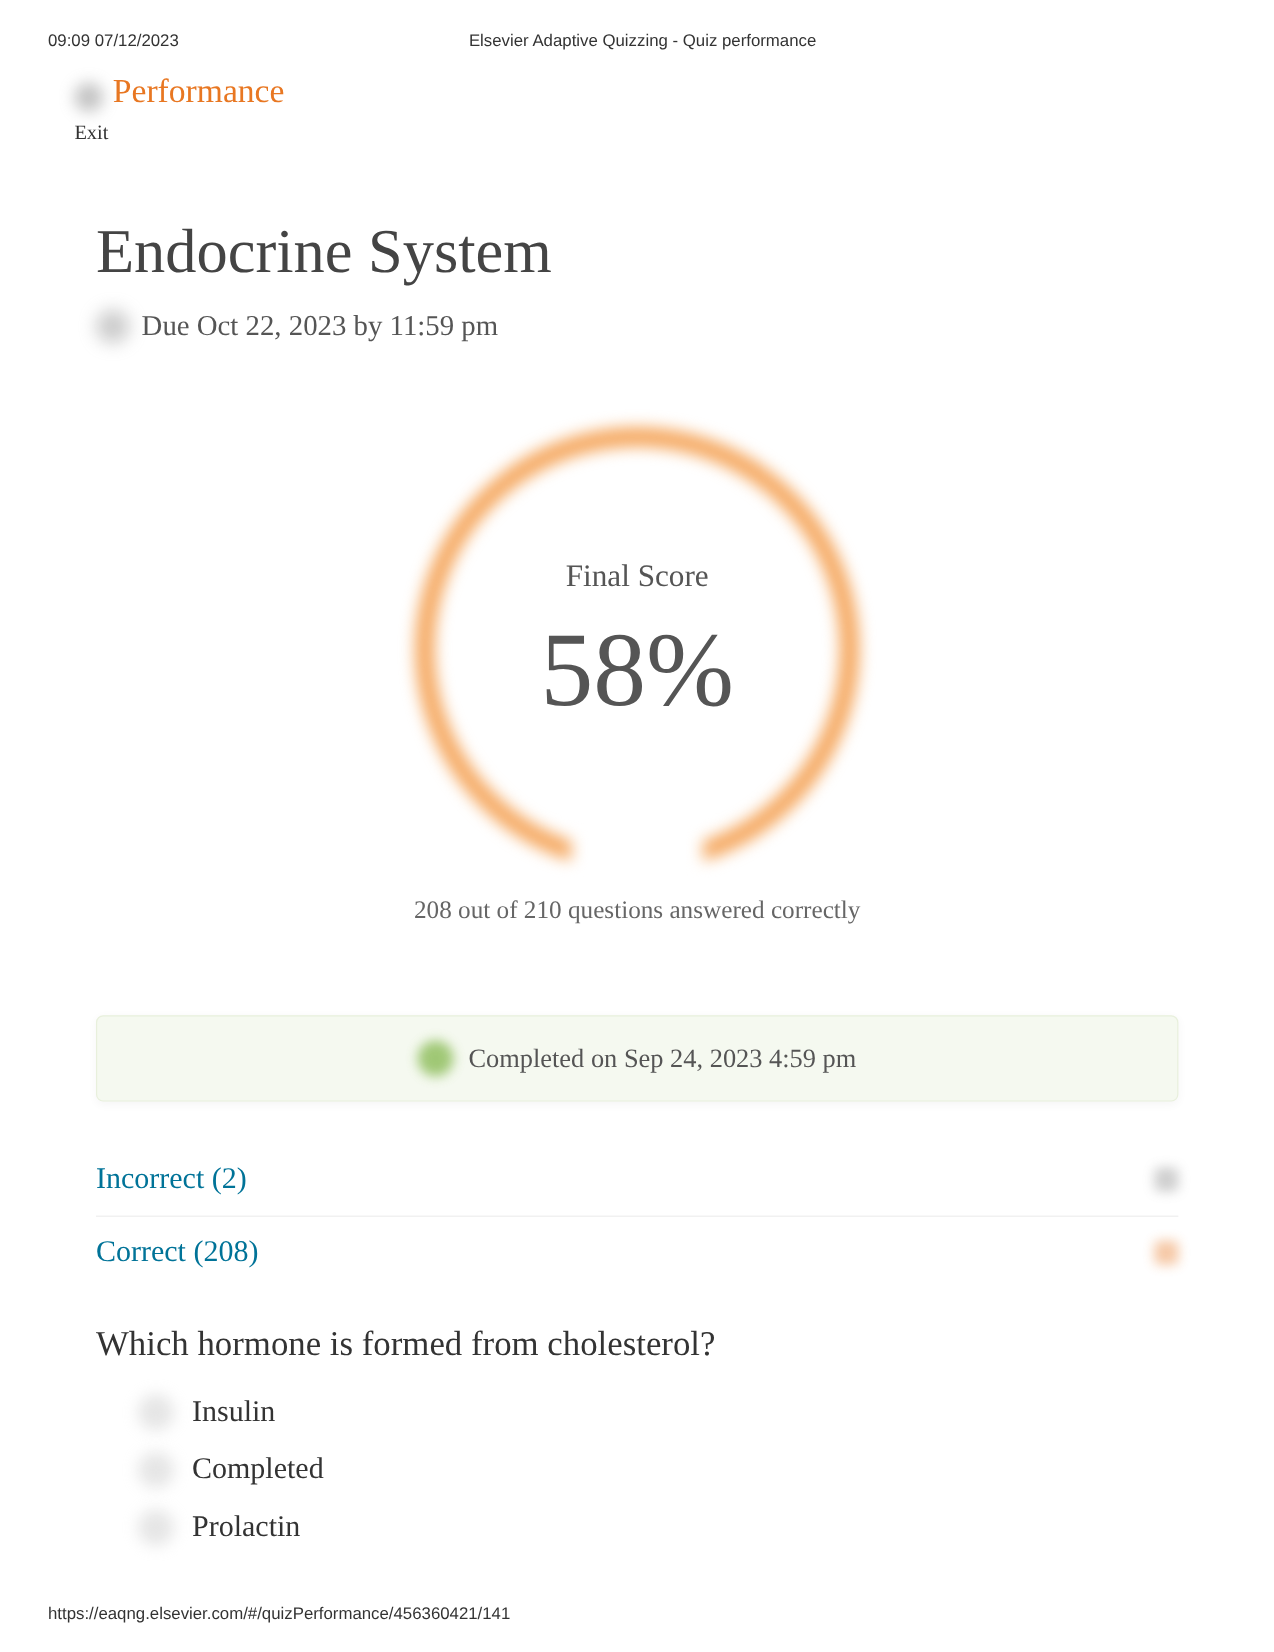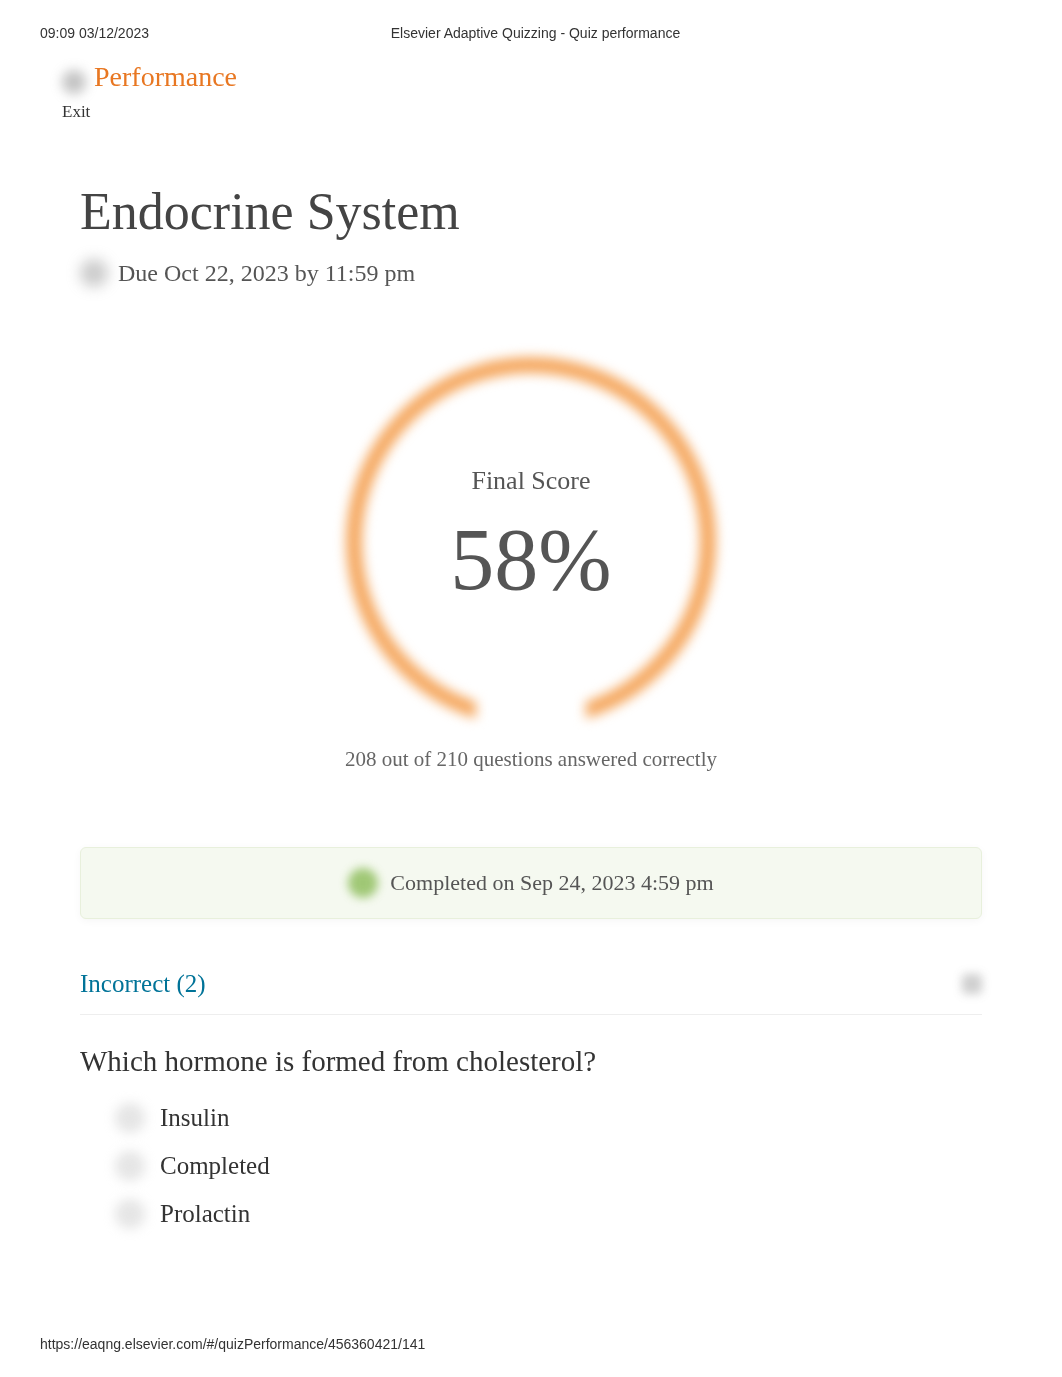--- a/index.html
+++ b/index.html
@@ -220,21 +220,21 @@
       padding: 0 40px;
       font-size: 14px;
       font-family: Arial, sans-serif;
       color: #333;
     }
   </style>
 </head>
 <body>
 
 <div class="header-bar">
-  <div class="header-timestamp">09:09 03/12/2023</div>
+  <div class="header-timestamp">09:09 07/12/2023</div>
   <div class="header-title">Elsevier Adaptive Quizzing - Quiz performance</div>
 </div>
 
 <div class="breadcrumb-area">
   <span class="breadcrumb-icon"></span>
   <span class="breadcrumb-link">Performance</span>
 </div>
 
 <div class="exit-link">Exit</div>
 
@@ -259,20 +259,24 @@
   <div class="completed-banner">
     <span class="completed-icon"></span>
     <span class="completed-text">Completed on Sep 24, 2023 4:59 pm</span>
   </div>
 
   <div class="result-section">
     <span class="result-label">Incorrect (2)</span>
     <span class="chevron-icon"></span>
   </div>
 
+  <div class="result-section last">
+    <span class="result-label">Correct (208)</span>
+    <span class="chevron-icon orange"></span>
+  </div>
 
   <div class="question-block">
     <div class="question-text">Which hormone is formed from cholesterol?</div>
     <div class="answer-list">
       <div class="answer-item">
         <span class="radio-circle"></span>
         <span class="answer-text">Insulin</span>
       </div>
       <div class="answer-item">
         <span class="radio-circle"></span>

